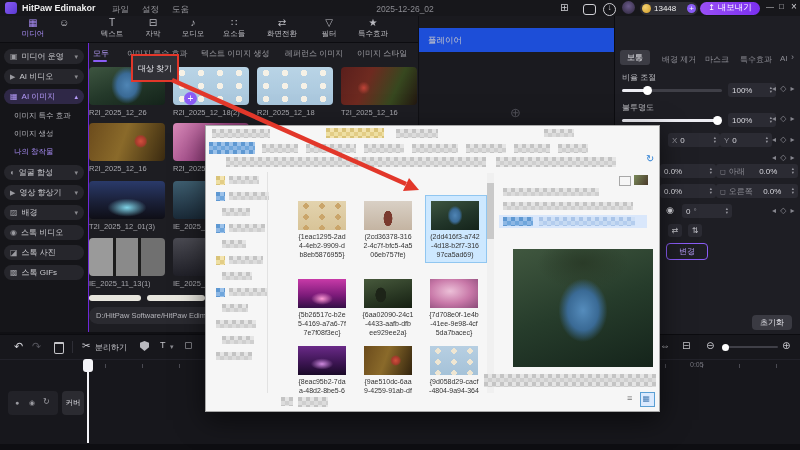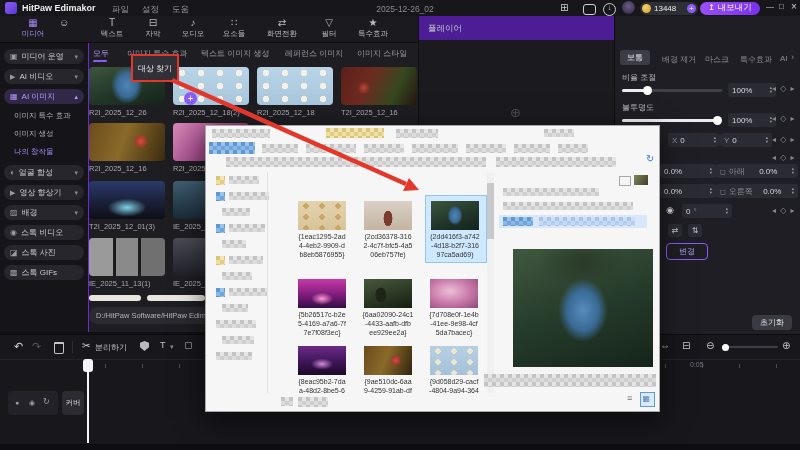--- a/index.html
+++ b/index.html
@@ -215,21 +215,21 @@
   <div class="abs media-label" style="left:84px;top:236px;width:76px">IE_2025_1</div>
 
   <div class="abs" style="left:0px;top:252px;width:52px;height:6px;border-radius:3px;background:#e8e6de"></div>
   <div class="abs" style="left:58px;top:252px;width:58px;height:6px;border-radius:3px;background:#e8e6de"></div>
   <div class="abs flex" style="left:0px;top:264px;width:200px;height:17px;background:#2a2a30;border-radius:9px;padding:0 7px">
     <span style="font-size:7.5px;color:#b4b4ba;white-space:nowrap;overflow:hidden">D:/HitPaw Software/HitPaw Edima</span>
   </div>
 </div>
 
 <div class="abs" style="left:419px;top:16px;width:195px;height:316px;background:#1a1a1f;border-right:1px solid #0c0c10">
-  <div class="abs" style="left:0;top:0;width:195px;height:24px;background:#4c1d95">
+  <div class="abs" style="left:0;top:12px;width:195px;height:24px;background:#1d4ed8">
     <span style="position:absolute;left:9px;top:7px;font-size:8.5px;color:#c4c4ca">플레이어</span>
   </div>
   <span class="abs g-zi" style="left:91px;top:90px;font-size:13px;color:#4e4e56"></span>
 </div>
 
 <div class="abs" style="left:615px;top:16px;width:185px;height:318px;background:#1e1e24">
   <div class="abs flex" style="left:5px;top:34px;height:15px;padding:0 7px;background:#3c3c44;border-radius:3px">
     <span style="font-size:8px;color:#f0f0f4">보통</span>
   </div>
   <span class="abs" style="left:47px;top:38px;font-size:8px;color:#8d8d95;white-space:nowrap">배경 제거</span>

